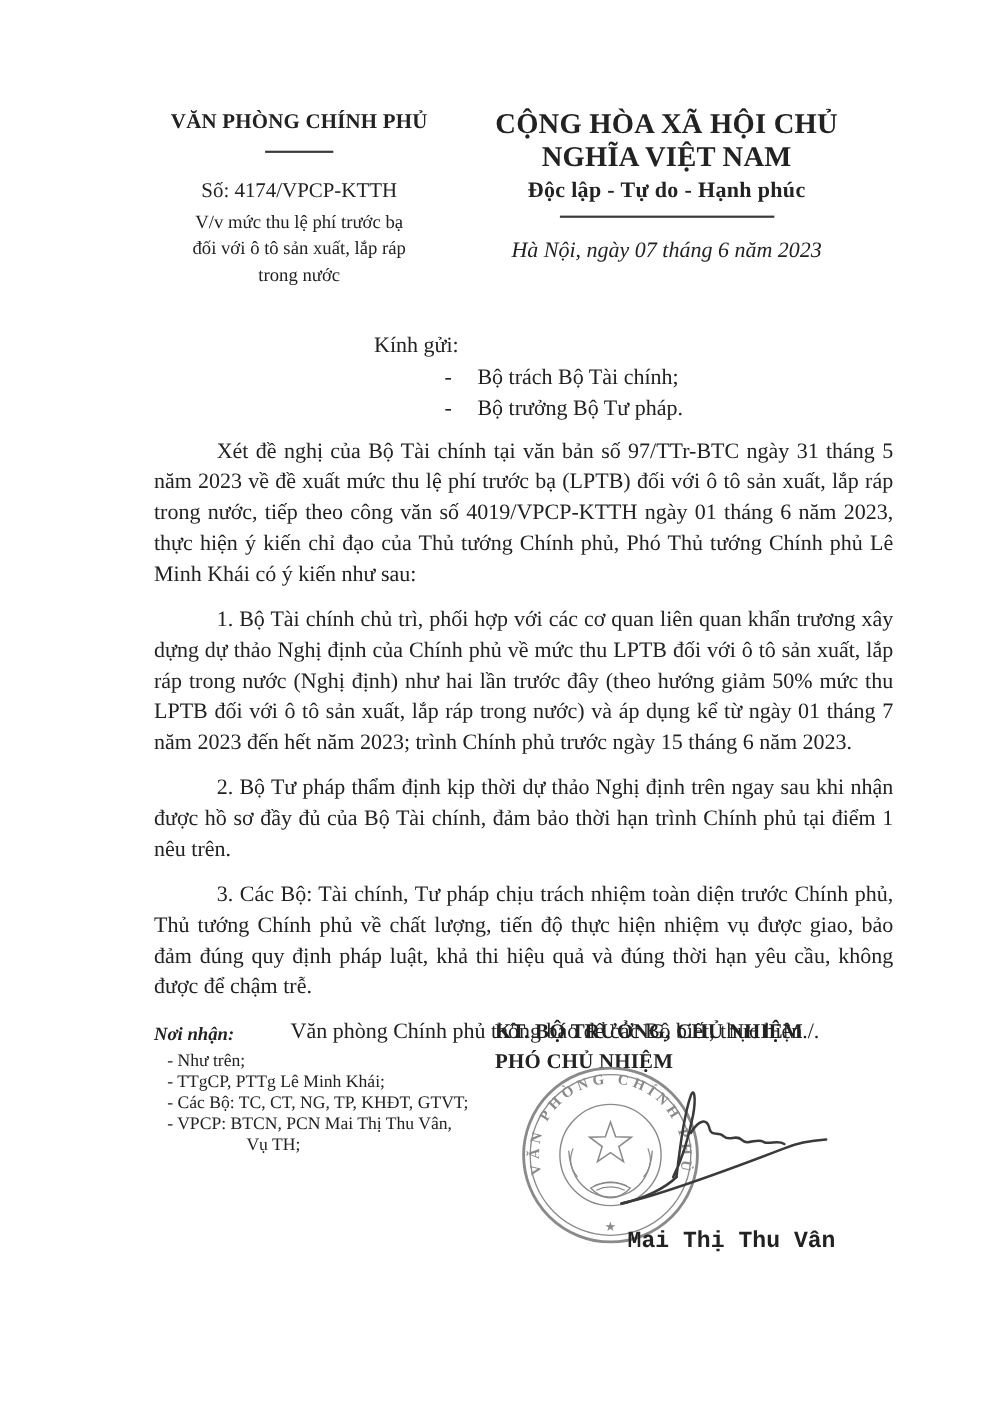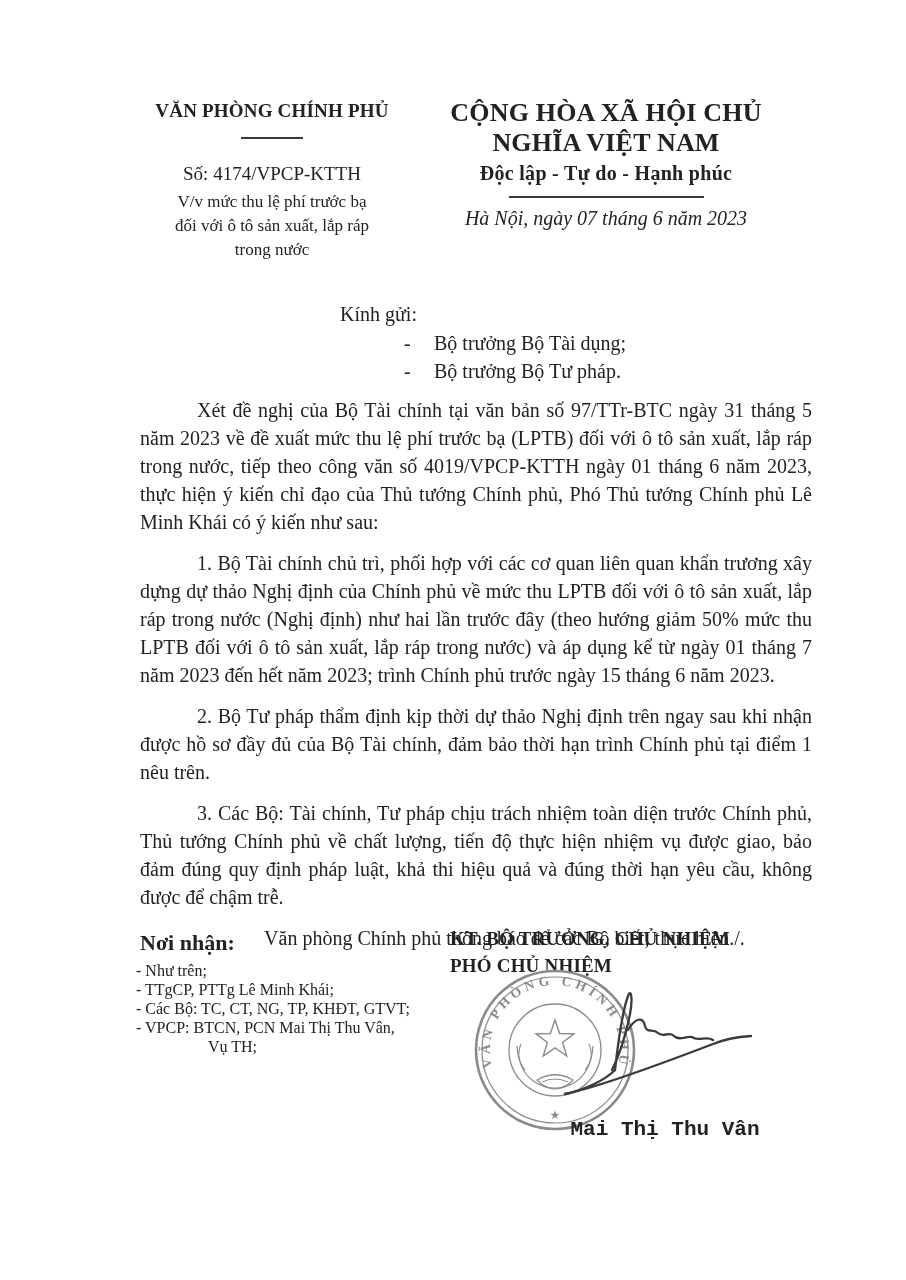--- a/index.html
+++ b/index.html
@@ -14,39 +14,39 @@
   .org-block{position:absolute;left:132px;top:100px;width:280px;text-align:center;}
   .org-name{font-size:19px;font-weight:bold;letter-spacing:.2px;}
   .org-rule{width:62px;border-top:2px solid #3a3a3a;margin:15px auto 24px;}
   .doc-number{font-size:19px;}
   .doc-subject{font-size:17px;line-height:24px;margin-top:5px;}
 
   .national-block{position:absolute;left:412px;top:98px;width:388px;text-align:center;}
   .country{font-size:26px;font-weight:bold;letter-spacing:.2px;}
   .motto{font-size:20px;font-weight:bold;margin-top:4px;letter-spacing:.3px;}
   .motto-rule{width:195px;border-top:2px solid #3a3a3a;margin:11px auto 0;}
-  .place-date{font-style:italic;font-size:20px;margin-top:9px;}
+  .place-date{font-style:italic;font-size:20px;margin-top:19px;}
 
   
   .recipient-block{position:absolute;left:340px;top:300px;font-size:20px;}
   .recipient-label{line-height:28px;}
   .recipient-items{margin-left:64px;margin-top:1px;}
   .recipient-item{display:flex;gap:20px;line-height:28px;}
   .recipient-dash{width:10px;}
 
   
   .body-block{position:absolute;left:140px;top:396px;width:672px;
     font-size:20px;line-height:28px;text-align:justify;}
   .body-block p{margin:0 0 13px 0;text-indent:57px;}
   .closing{text-align:center;}
 
   
   .noinhan-block{position:absolute;left:136px;top:930px;width:340px;}
-  .noinhan-label{font-size:22px;font-weight:bold;margin-left:4px;}
-  .noinhan-items{font-size:16px;line-height:19px;margin-top:5px;}
+  .noinhan-label{font-size:17px;font-weight:bold;font-style:italic;margin-left:4px;}
+  .noinhan-items{font-size:16px;line-height:19px;margin-top:5px;margin-left:16px;}
   .noinhan-item{white-space:nowrap;}
   .noinhan-item.indent{padding-left:72px;}
 
   .sign-block{position:absolute;left:450px;top:928px;width:390px;text-align:left;}
   .sign-title1,.sign-title2{font-size:19px;font-weight:bold;letter-spacing:.2px;}
   .sign-title2{margin-top:5px;}
   .signer-name{position:absolute;left:470px;top:1118px;width:390px;text-align:center;
     font-size:21px;font-weight:bold;font-family:Liberation Mono, monospace;}
 
   .seal-sig{position:absolute;left:455px;top:958px;width:320px;height:190px;}
@@ -72,21 +72,21 @@
     <div class="motto">Độc lập - Tự do - Hạnh phúc</div>
     <div class="motto-rule"></div>
     <div class="place-date">Hà Nội, ngày 07 tháng 6 năm 2023</div>
   </div>
 
   <div class="recipient-block">
     <div class="recipient-label">Kính gửi:</div>
     <div class="recipient-items">
       <div class="recipient-item">
         <span class="recipient-dash">-</span>
-        <span>Bộ trưởng Bộ Tài dụng;</span>
+        <span>Bộ trách Bộ Tài chính;</span>
       </div>
       <div class="recipient-item">
         <span class="recipient-dash">-</span>
         <span>Bộ trưởng Bộ Tư pháp.</span>
       </div>
     </div>
   </div>
 
   <div class="body-block">
     <p>Xét đề nghị của Bộ Tài chính tại văn bản số 97/TTr-BTC ngày 31 tháng 5 năm 2023 về đề xuất mức thu lệ phí trước bạ (LPTB) đối với ô tô sản xuất, lắp ráp trong nước, tiếp theo công văn số 4019/VPCP-KTTH ngày 01 tháng 6 năm 2023, thực hiện ý kiến chỉ đạo của Thủ tướng Chính phủ, Phó Thủ tướng Chính phủ Lê Minh Khái có ý kiến như sau:</p>

